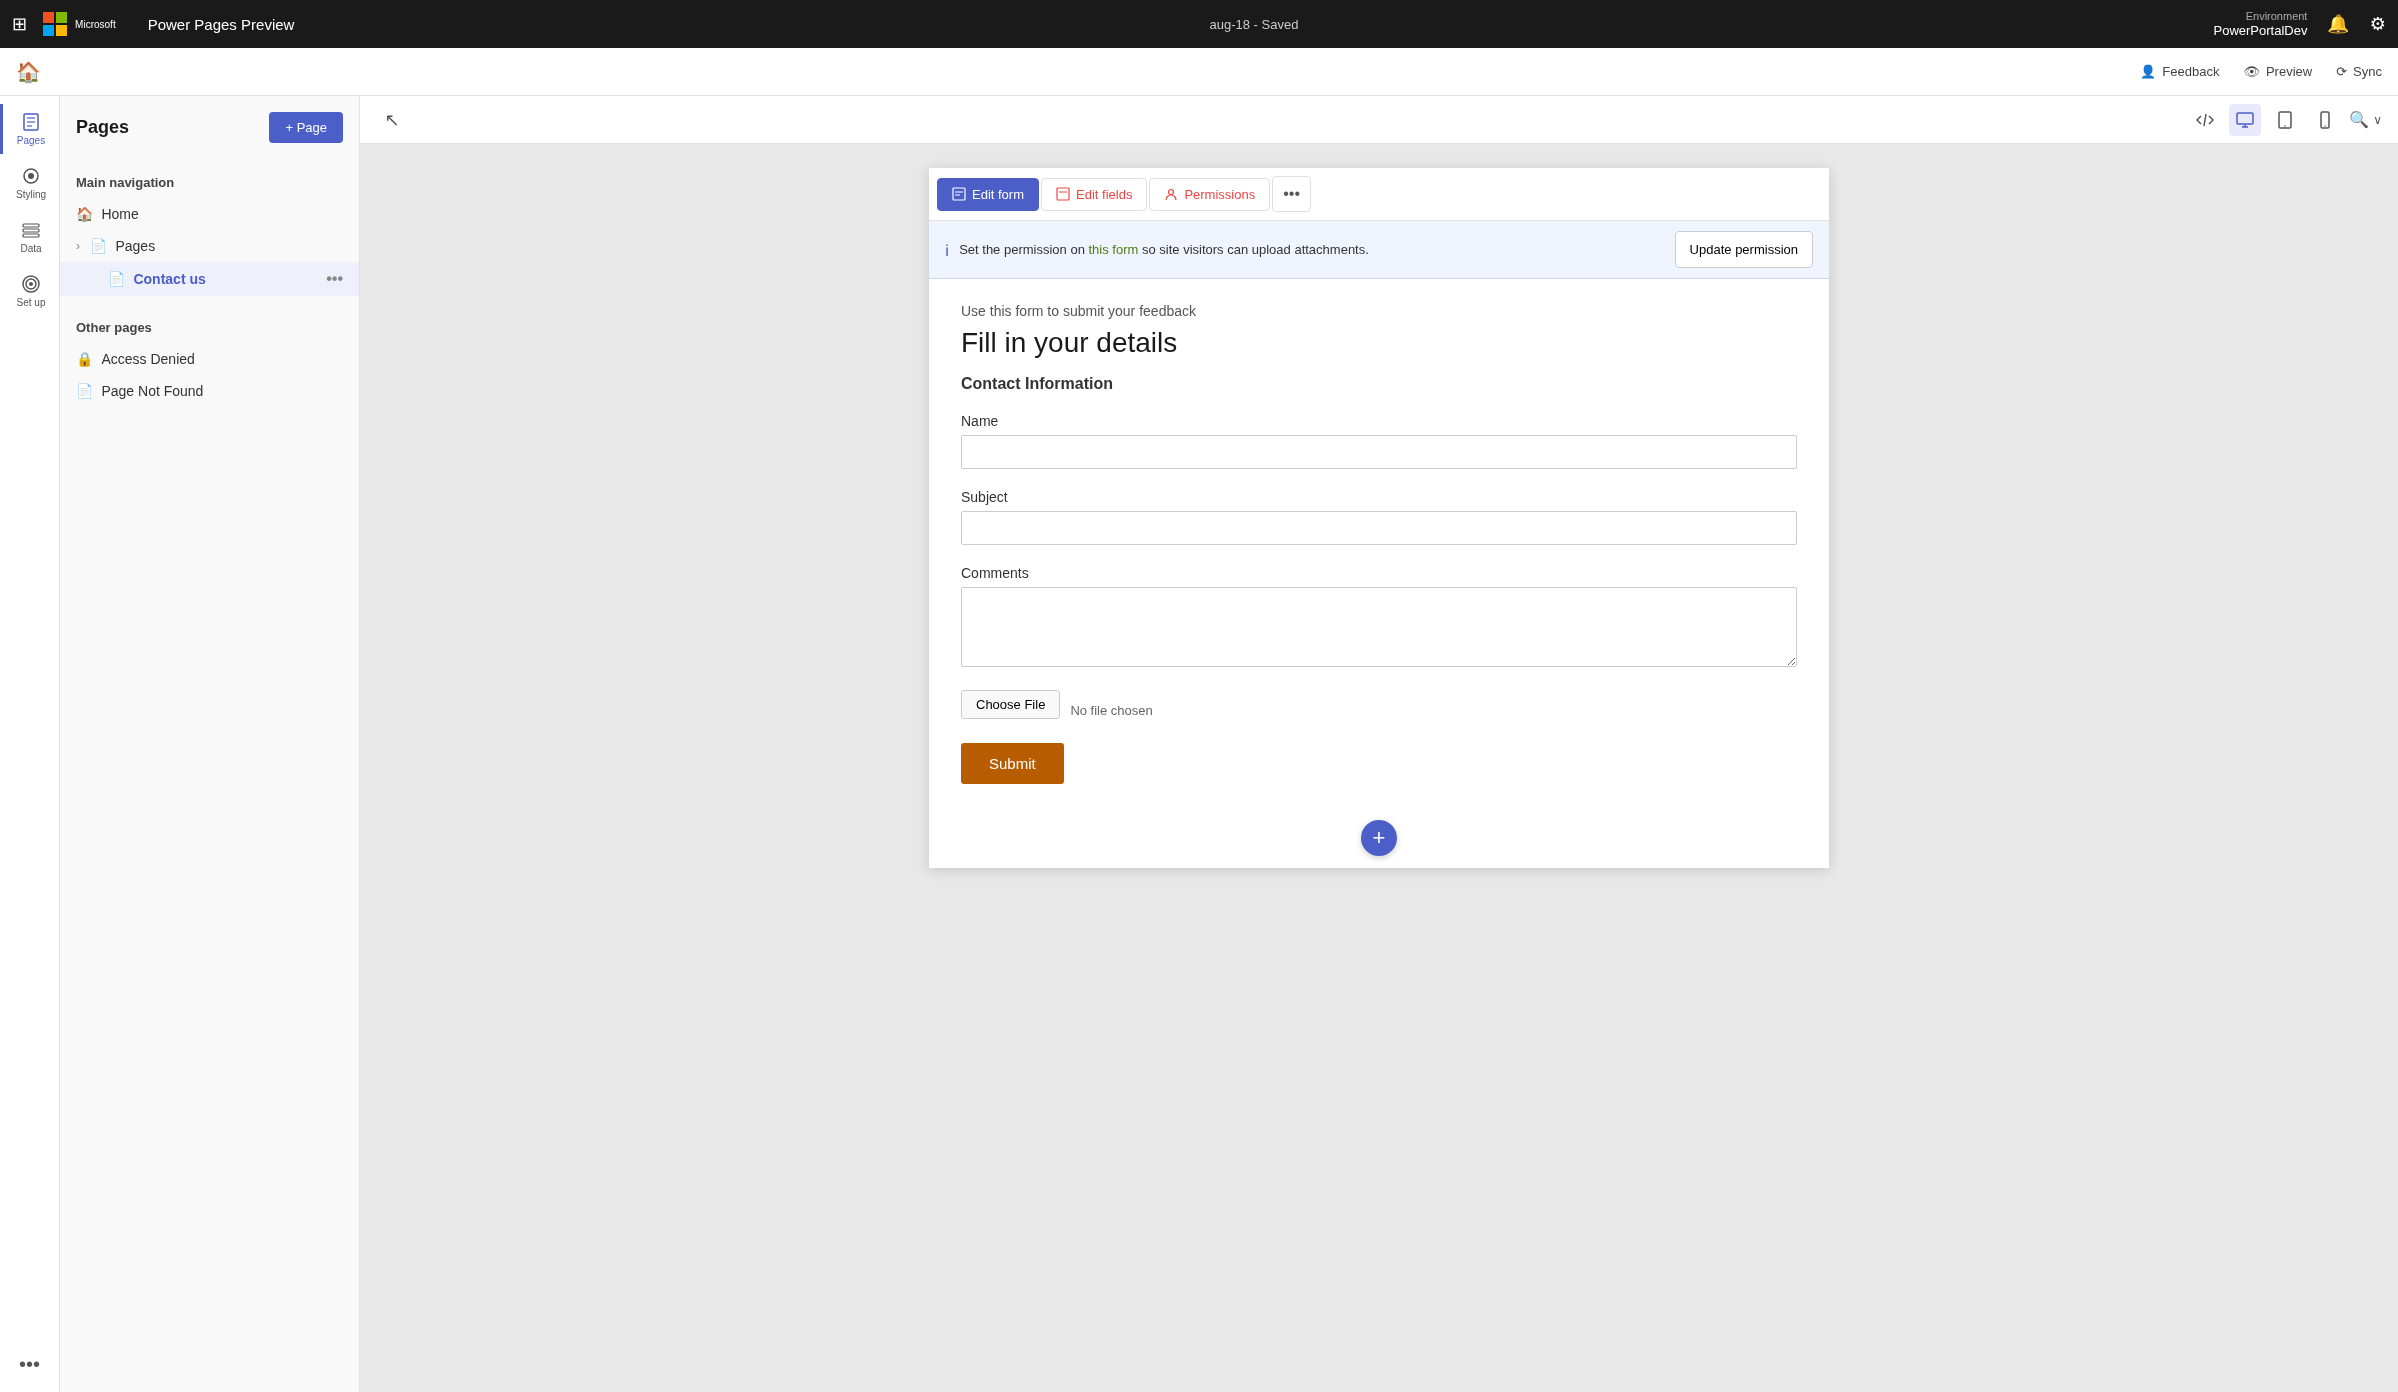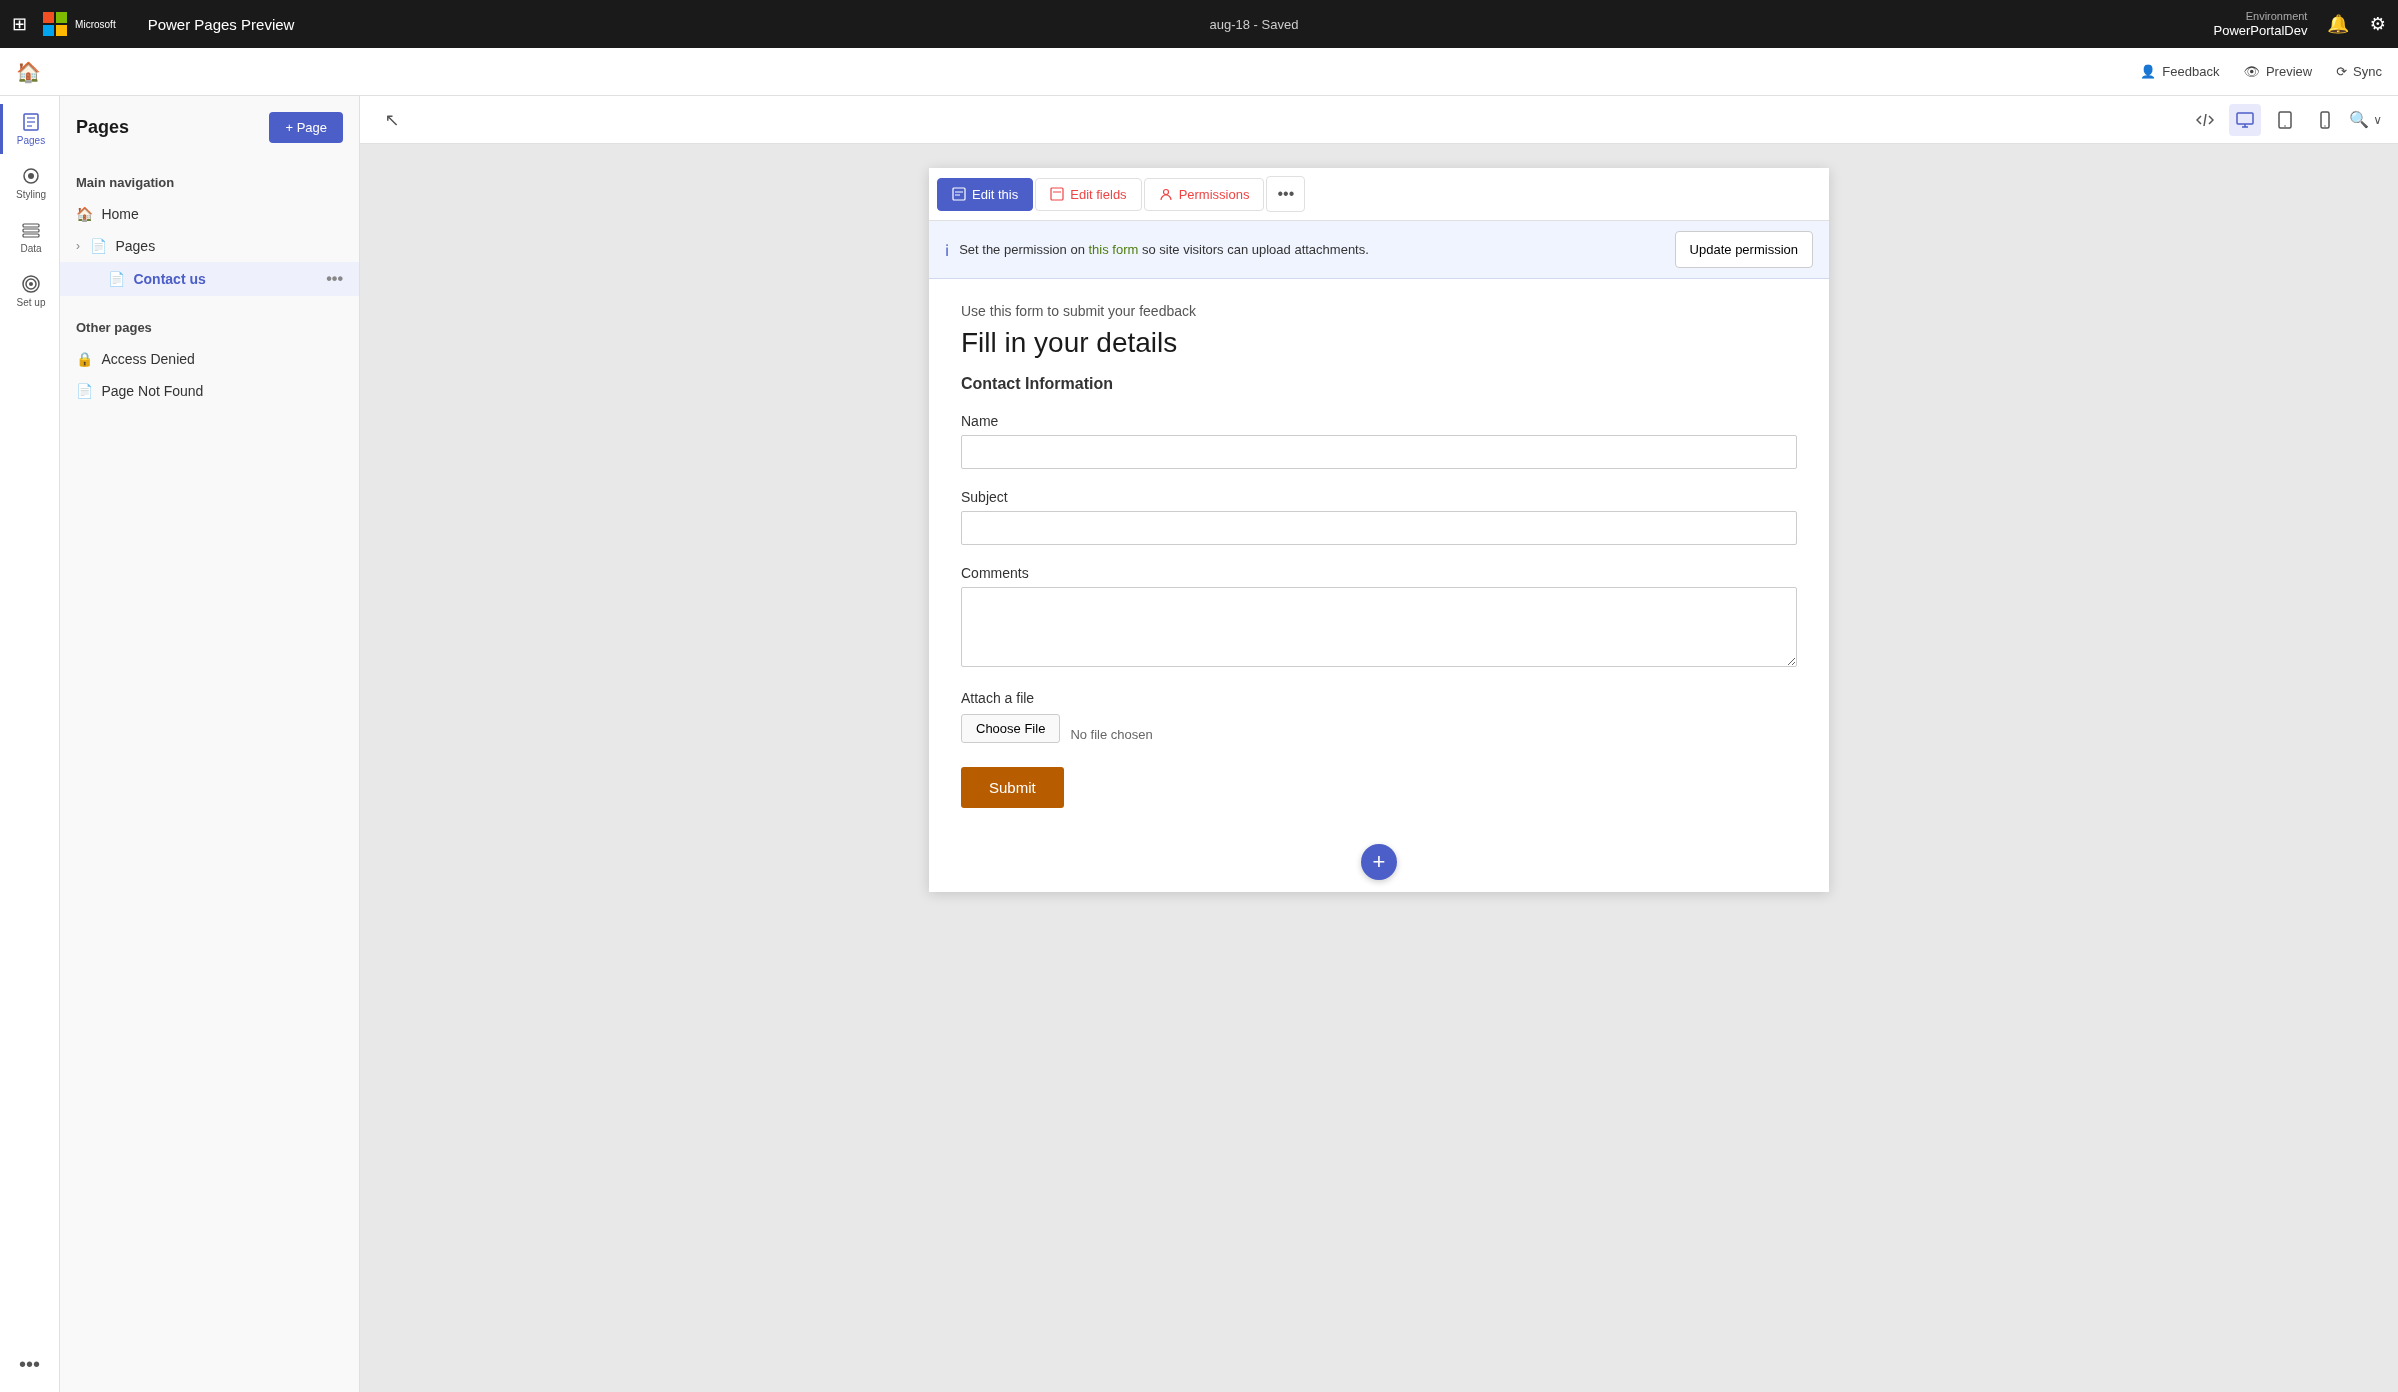--- a/index.html
+++ b/index.html
@@ -266,21 +266,21 @@
     <div class="canvas-scroll">
       <div class="canvas-frame">
 
         <div class="form-toolbar">
           <button class="form-tab-btn active">
             <svg width="14" height="14" viewBox="0 0 14 14" fill="none">
               <rect x="1" y="1" width="12" height="12" rx="1" stroke="currentColor" stroke-width="1.2"></rect>
               <line x1="3" y1="5" x2="11" y2="5" stroke="currentColor" stroke-width="1"></line>
               <line x1="3" y1="8" x2="8" y2="8" stroke="currentColor" stroke-width="1"></line>
             </svg>
-            <span>Edit this</span>
+            <span>Edit form</span>
           </button>
           <button class="form-tab-btn">
             <svg width="14" height="14" viewBox="0 0 14 14" fill="none">
               <rect x="1" y="1" width="12" height="12" rx="1" stroke="currentColor" stroke-width="1.2"></rect>
               <line x1="3" y1="5" x2="11" y2="5" stroke="currentColor" stroke-width="1"></line>
             </svg>
             <span>Edit fields</span>
           </button>
           <button class="form-tab-btn">
             <svg width="14" height="14" viewBox="0 0 14 14" fill="none">
@@ -314,21 +314,20 @@
             <label class="form-label">Subject</label>
             <input class="form-input" type="text" style="">
           </div>
 
           <div class="form-field">
             <label class="form-label">Comments</label>
             <textarea class="form-textarea" style=""></textarea>
           </div>
 
           <div class="form-attach">
-            <label class="form-attach-label">Attach a file</label>
             <div class="form-file-row">
               <button class="choose-file-btn">Choose File</button>
               <span class="no-file-text">No file chosen</span>
             </div>
           </div>
 
           <button class="submit-btn">Submit</button>
         </div>
 
         <div class="add-section-row">

